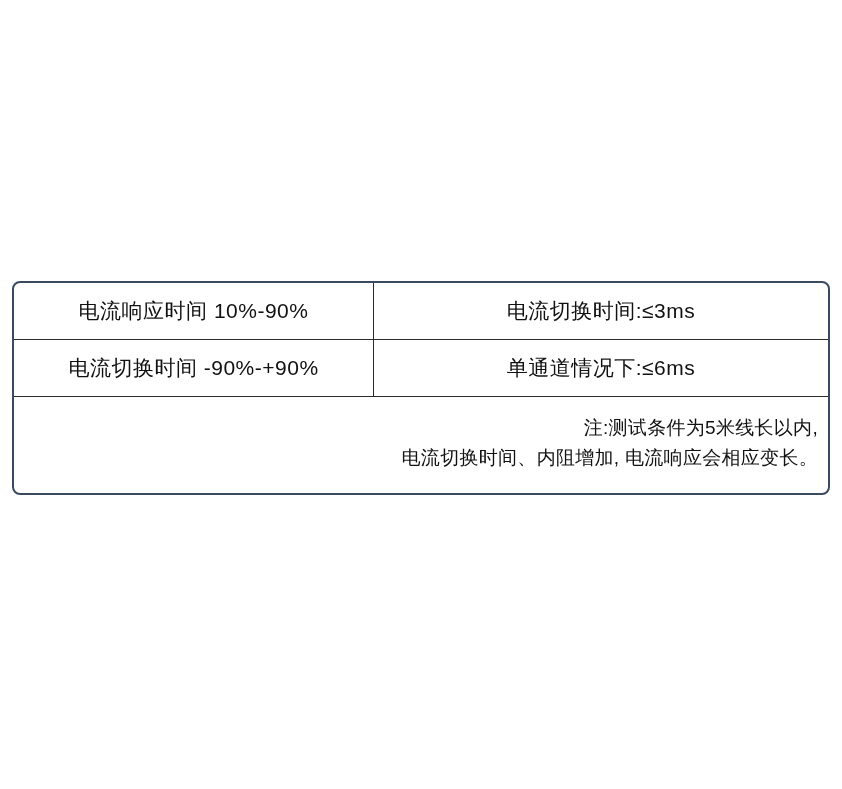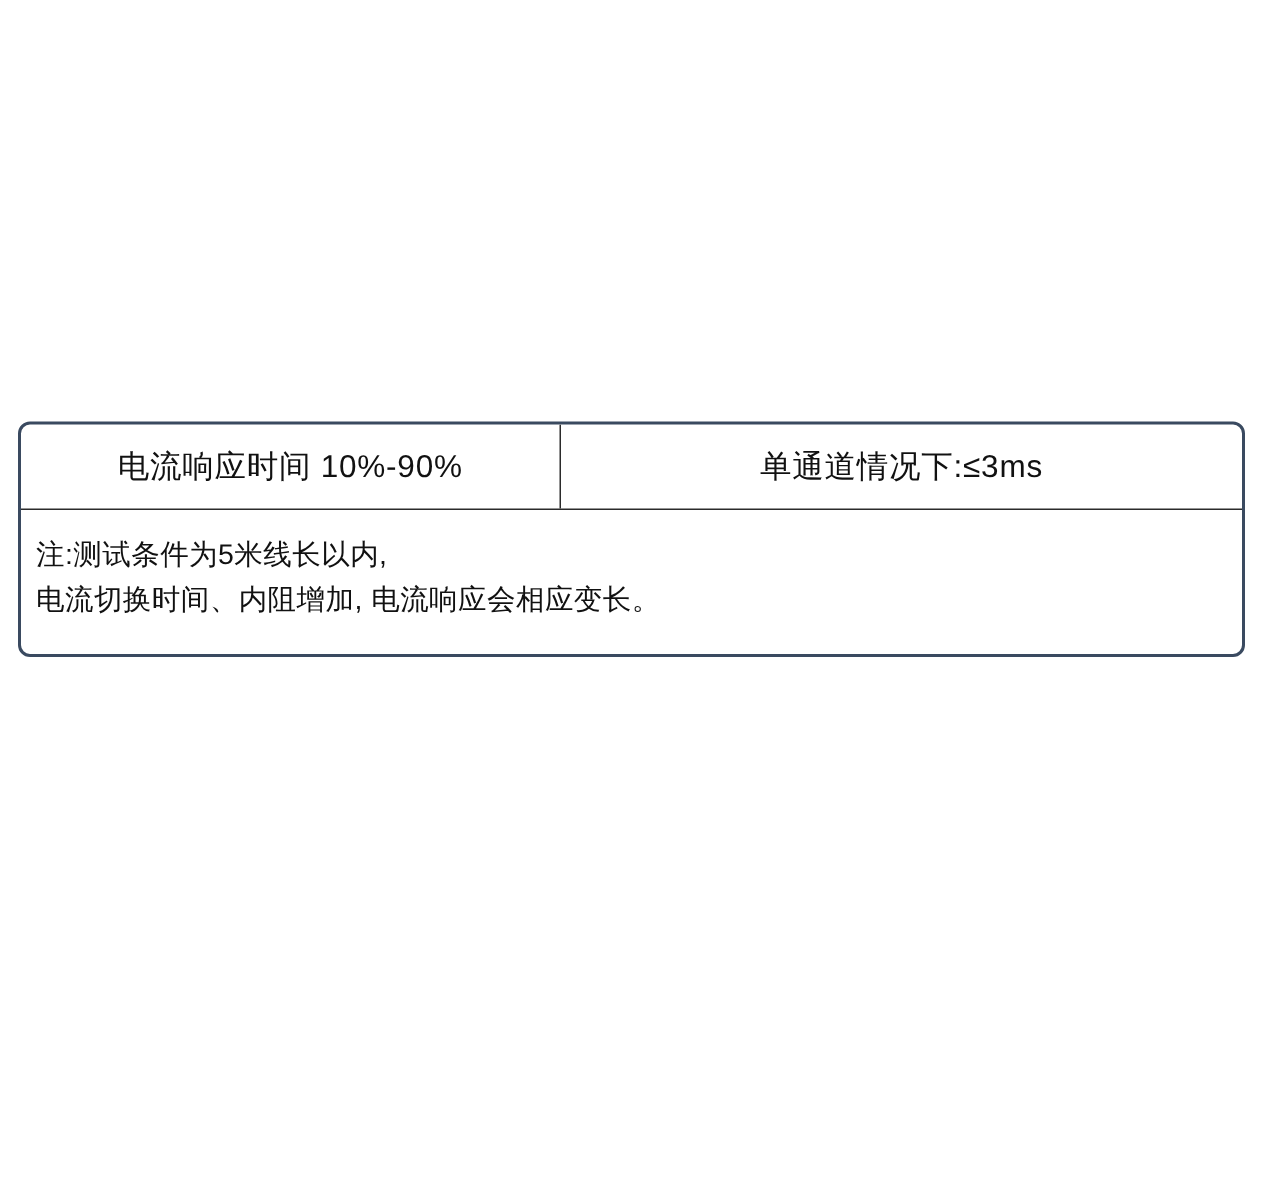--- a/index.html
+++ b/index.html
@@ -54,39 +54,43 @@
 
   .cell-value {
     flex: 1;
   }
 
   .note-row {
     display: block;
     width: 100%;
     box-sizing: border-box;
     padding: 16px 10px 20px 10px;
-    text-align: left;
+    text-align: right;
   }
 
   .note-line {
     font-size: 19px;
     color: #111111;
     line-height: 30px;
     letter-spacing: 0.3px;
   }
 </style>
 </head>
 <body>
 
 <div class="spec-table">
 
   <div class="spec-row">
     <div class="spec-cell cell-label">电流响应时间  10%-90%</div>
-    <div class="spec-cell cell-value">单通道情况下:≤3ms</div>
+    <div class="spec-cell cell-value">电流切换时间:≤3ms</div>
   </div>
 
+  <div class="spec-row">
+    <div class="spec-cell cell-label">电流切换时间  -90%-+90%</div>
+    <div class="spec-cell cell-value">单通道情况下:≤6ms</div>
+  </div>
 
   <div class="note-row">
     <div class="note-line">注:测试条件为5米线长以内,</div>
     <div class="note-line">电流切换时间、内阻增加, 电流响应会相应变长。</div>
   </div>
 
 </div>
 
 </body></html>

